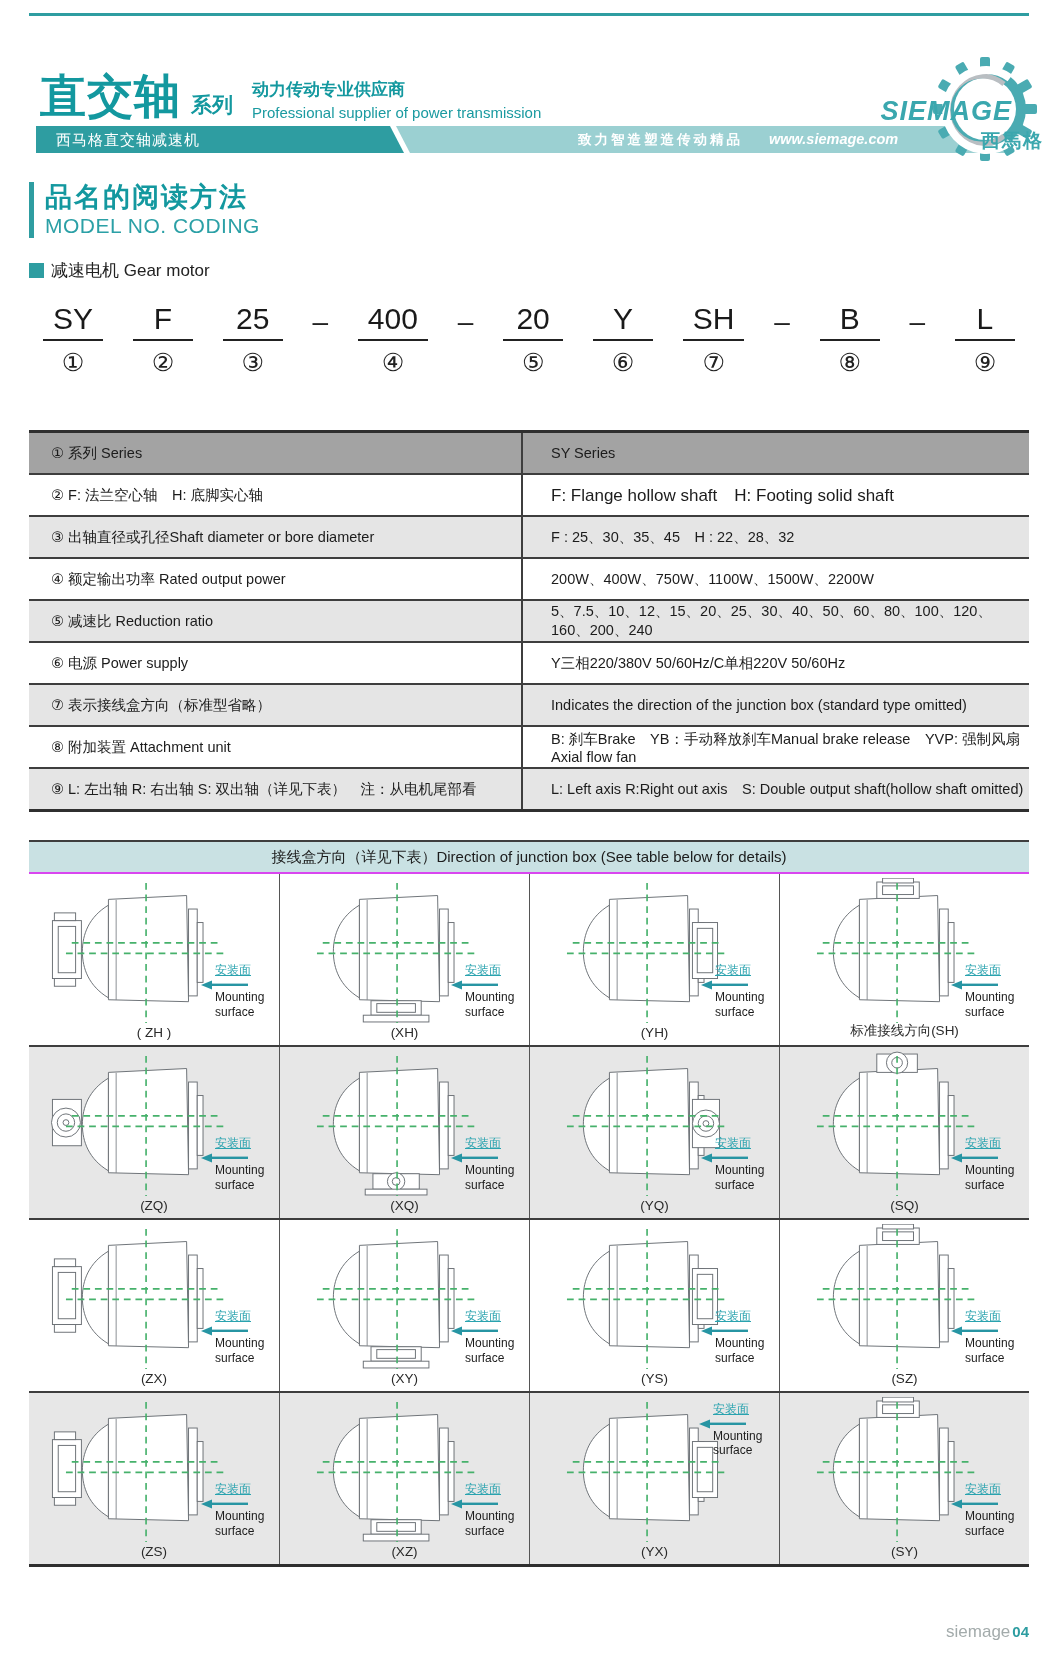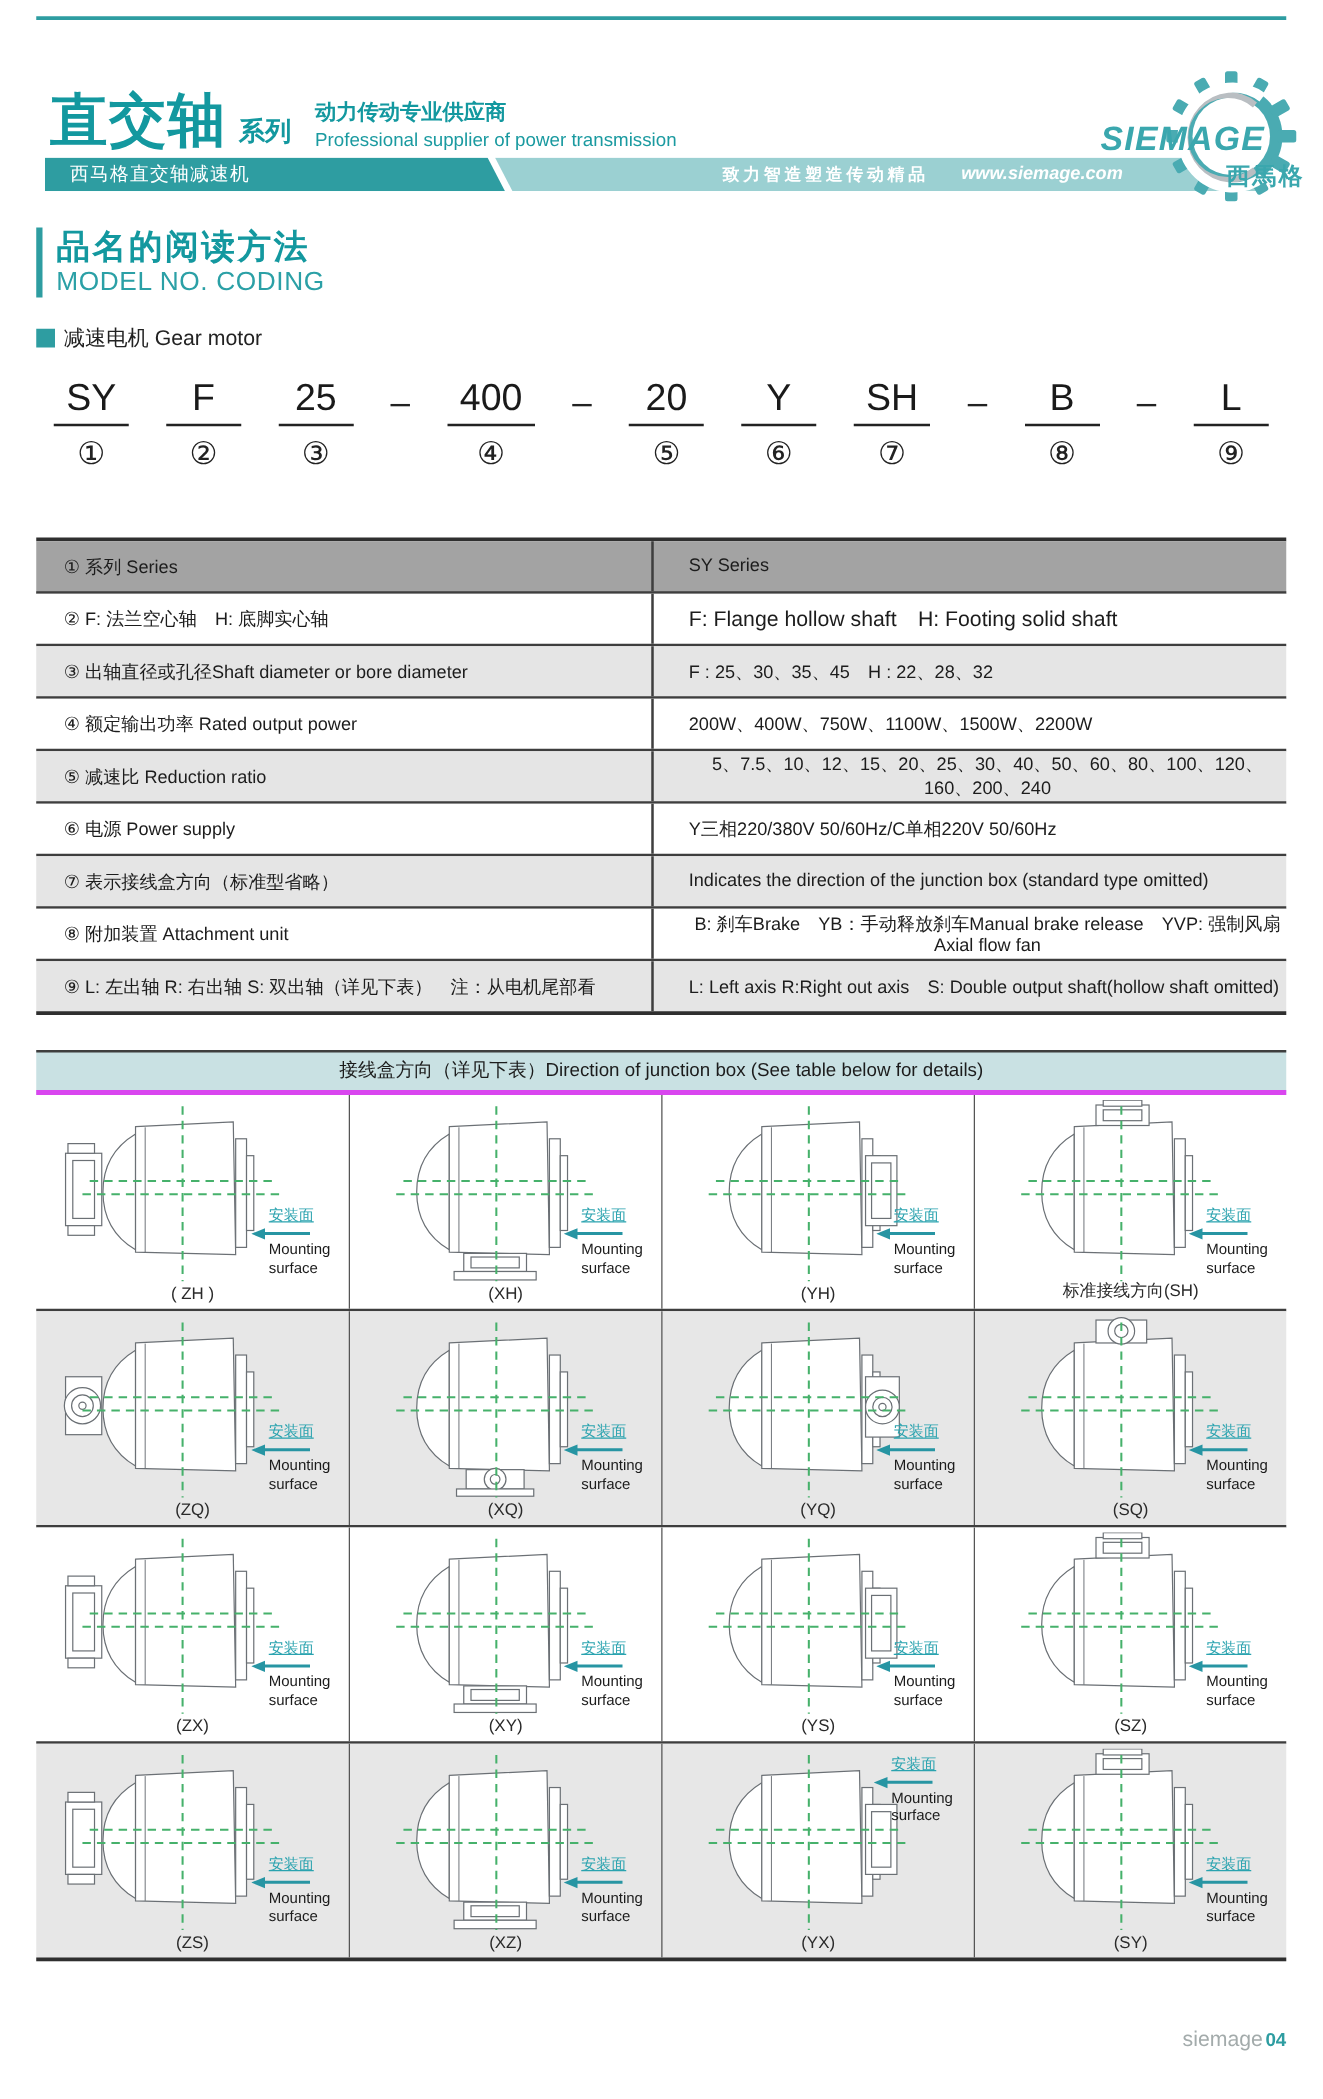--- a/index.html
+++ b/index.html
@@ -49,27 +49,27 @@
   .sep{font-size:28px;color:#222;padding-top:4px;}
 
   
   .spec{position:absolute;top:430px;left:29px;width:1000px;border-top:3px solid #2f2f2f;}
   .spec-row{display:flex;border-bottom:2px solid #3e3e3e;min-height:40px;align-items:stretch;background:#fff;}
   .spec-row:last-child{border-bottom:3px solid #2f2f2f;}
   .spec-row.bg-teal{background:#a3a3a3;}
   .spec-row.bg-gray{background:#e5e5e5;}
   .spec-left{width:494px;border-right:2px solid #3e3e3e;display:flex;align-items:center;
     padding-left:22px;box-sizing:border-box;font-size:14.5px;}
-  .spec-right{flex:1;display:flex;align-items:center;padding-left:28px;font-size:14.5px;text-align:center;}
+  .spec-right{flex:1;display:flex;align-items:center;padding-left:28px;font-size:14.5px;}
   .spec-right.big{font-size:17px;}
 
   
   .jx{position:absolute;top:840px;left:29px;width:1000px;}
   .jx-head{height:30px;line-height:30px;text-align:center;background:#c9e1e3;
-    border-top:2px solid #3e3e3e;border-bottom:4px solid #d946ef;font-size:15px;color:#1c1c1c;}
+    border-top:2px solid #3e3e3e;border-bottom:2px solid #d946ef;font-size:15px;color:#1c1c1c;}
   .jrow{display:flex;width:100%;height:171px;border-bottom:2px solid #3e3e3e;background:#fff;}
   .jrow:last-child{border-bottom:3px solid #2f2f2f;}
   .jrow.gray{background:#e7e7e7;}
   .jcell{width:250px;position:relative;box-sizing:border-box;border-left:1px solid #555;}
   .jcell:first-child{border-left:none;}
   .motor-wrap{position:absolute;left:8px;top:4px;}
   svg.motor{width:222px;height:147px;display:block;}
   .jlabel{position:absolute;bottom:5px;left:0;right:0;text-align:center;font-size:13.5px;color:#2a2a2a;}
   .mount{position:absolute;width:72px;}
   .mount.br{right:6px;bottom:26px;}

